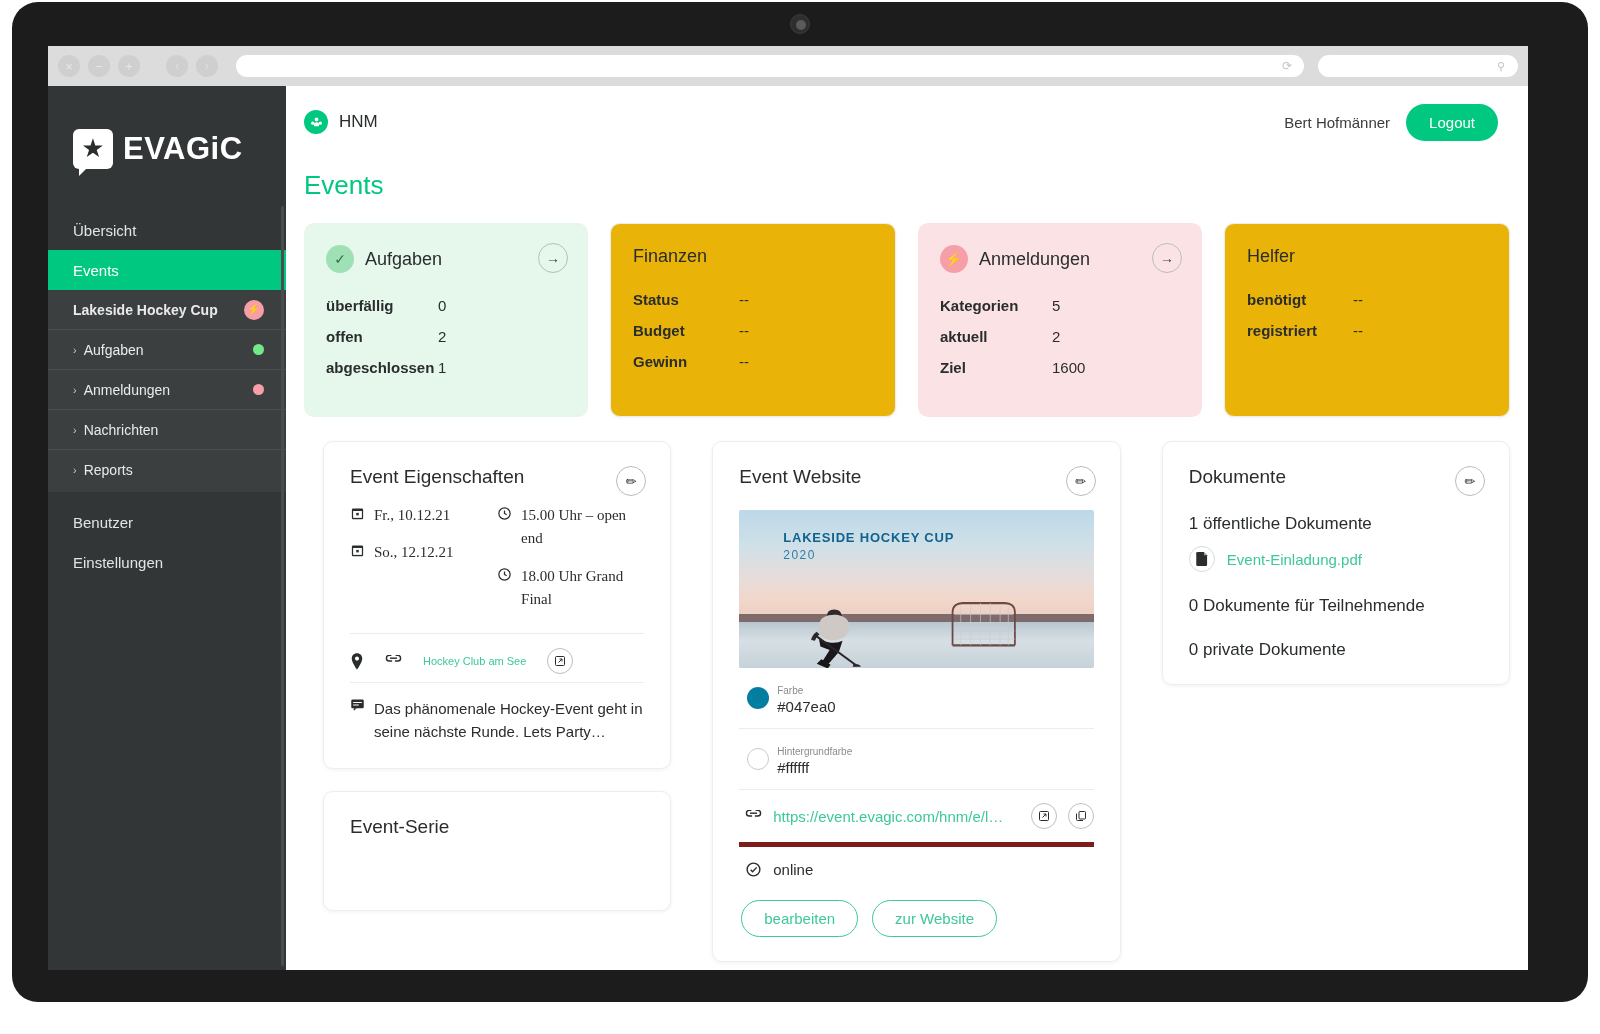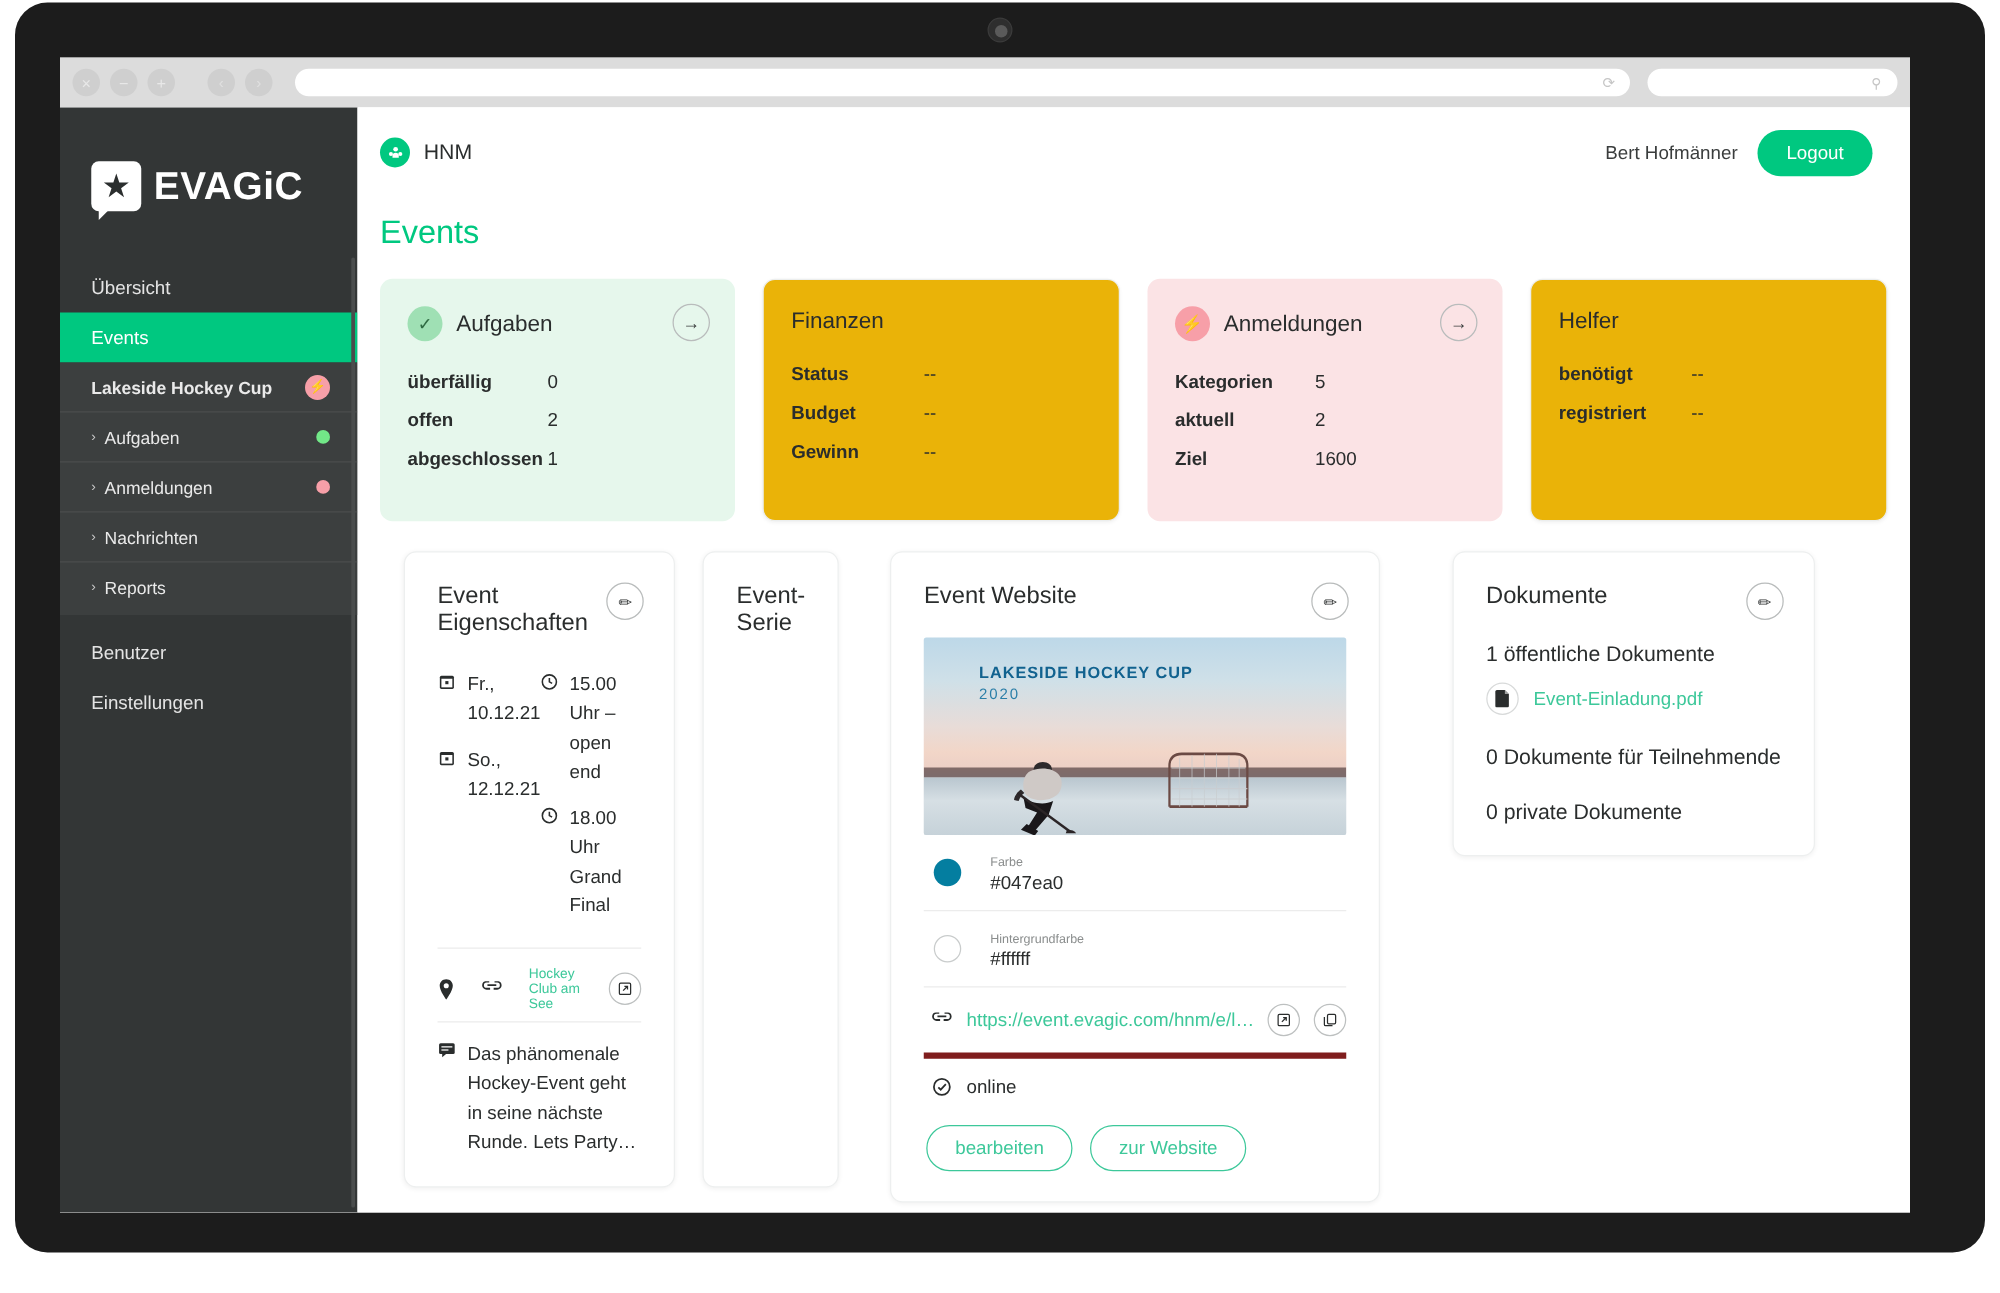--- a/index.html
+++ b/index.html
@@ -251,21 +251,21 @@
   .stat-row .k { width: 112px; font-weight: bold; }
   .stat-row .v { }
   .stat-white .stat-row .k { width: 106px; }
 
   
   .lower {
     display: flex; gap: 22px;
     padding: 24px 18px 0 18px;
     align-items: flex-start;
   }
-  .col { display: flex; flex-direction: row; gap: 22px; padding-left: 19px; }
+  .col { display: flex; flex-direction: column; gap: 22px; padding-left: 19px; }
   .col-a { width: 388px; }
   .col-b { width: 452px; }
   .col-c { width: 388px; }
   .card {
     background: #ffffff;
     border: 1px solid #edefef;
     border-radius: 10px;
     box-shadow: 0 1px 4px rgba(0,0,0,0.06);
     padding: 24px 26px;
     position: relative;
@@ -274,21 +274,21 @@
   .edit-btn {
     position: absolute; right: 24px; top: 24px;
     width: 30px; height: 30px; border-radius: 50%;
     border: 1px solid #b9bcbc; background: transparent;
     display: flex; align-items: center; justify-content: center;
     font-size: 13px; color: #2a2d2d; cursor: pointer;
   }
 
   
   .ev-grid {
-    display: flex; margin-top: 26px;
+    display: flex; margin-top: 16px; font-family: Liberation Serif, serif;
   }
   .ev-col { width: 50%; }
   .ev-line {
     display: flex; align-items: flex-start; gap: 9px;
     font-size: 15px; color: #2a2d2d;
     margin-bottom: 14px;
     line-height: 1.55;
   }
   .ev-line .gi { flex-shrink: 0; margin-top: 2px; }
   .hr { height: 1px; background: #ececec; margin: 8px 0 14px 0; }
@@ -343,21 +343,21 @@
     background: #5d4a4a; opacity: 0.75;
   }
   .ice {
     position: absolute; left: 0; right: 0; top: calc(66% + 8px); bottom: 0;
     background: linear-gradient(to bottom, #b9c6cf 0%, #d6dfe4 40%, #c6d2d9 100%);
   }
   .skater { position: absolute; left: 52px; top: 44%; width: 92px; height: 56%; }
   .net { position: absolute; right: 66px; top: 57%; width: 82px; height: 30%; }
 
   .prop-row {
-    display: flex; align-items: center; gap: 23px;
+    display: flex; align-items: center; gap: 8px;
     padding: 12px 0 12px 8px;
     border-bottom: 1px solid #ececec;
   }
   .swatch {
     width: 22px; height: 22px; border-radius: 50%;
     flex-shrink: 0;
   }
   .swatch-ring { border: 1px solid #c9cccc; }
   .prop-label { font-size: 10px; color: #8a8d8d; line-height: 1.2; }
   .prop-value { font-size: 15px; color: #2a2d2d; }

